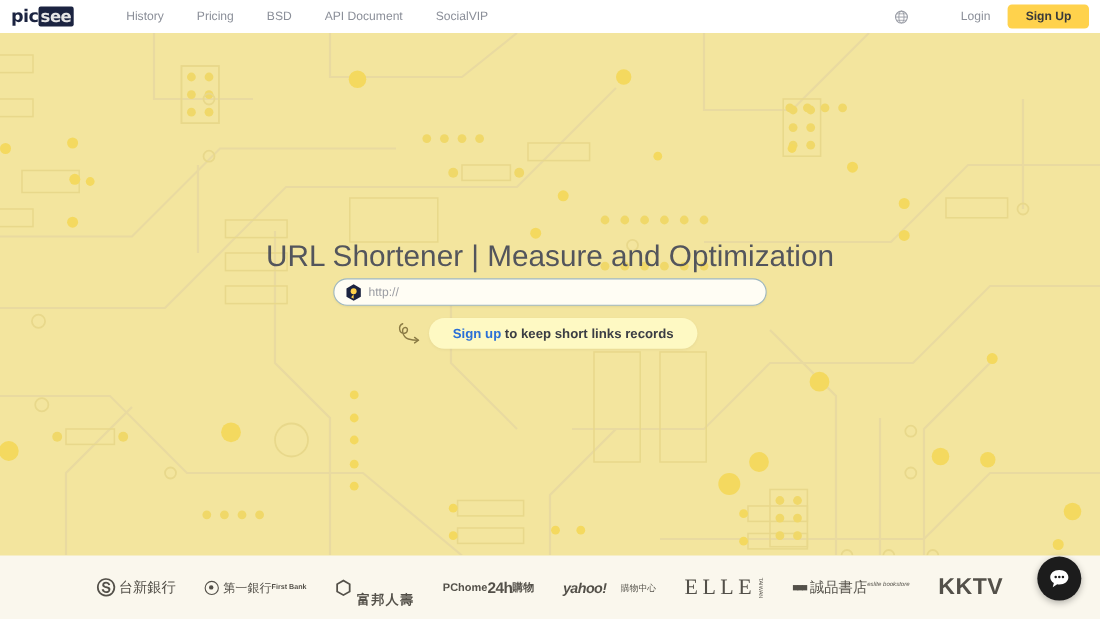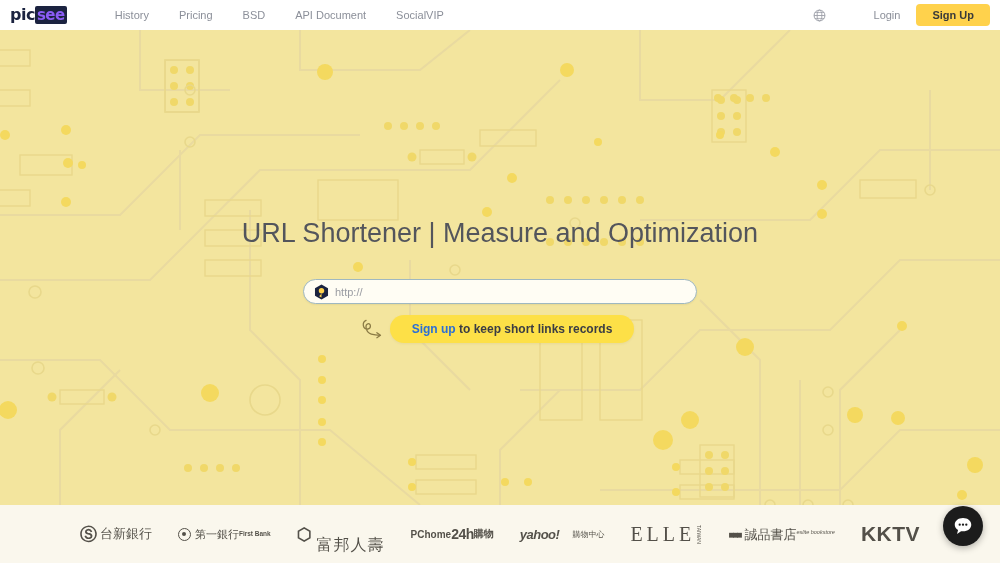--- a/index.html
+++ b/index.html
@@ -27,21 +27,21 @@
     cursor: pointer;
     letter-spacing: -0.5px;
   }
   .logo-pic {
     font-size: 16px; font-weight: bold;
     color: #1b2340; line-height: 18px;
     font-family: "DejaVu Sans", sans-serif;
   }
   .logo-see {
     font-size: 15px; font-weight: bold;
-    color: #8b5cf6; background: #1b2340;
+    color: #e5e5e5; background: #1b2340;
     line-height: 18px; padding: 0 2px;
     border-radius: 2px;
     font-family: "DejaVu Sans", sans-serif;
   }
   .nav { display: flex; align-items: center; margin-left: 26px; }
   .nav-item {
     font-size: 11px; color: #8b8f99;
     margin-right: 30px; cursor: pointer;
     white-space: nowrap;
   }
@@ -80,21 +80,21 @@
     display: flex; flex-direction: column; align-items: center;
     z-index: 5;
   }
   .hero-title {
     margin-top: 172px;
     font-size: 27px; color: #53555c;
     font-weight: normal; white-space: nowrap;
     font-family: "Liberation Sans", sans-serif;
   }
   .url-box {
-    margin-top: 30px;
+    margin-top: 4px;
     width: 394px; height: 25px;
     background: #fffdf4;
     border: 1px solid #9fb8c0;
     border-radius: 13px;
     display: flex; align-items: center;
     padding: 0 10px;
     box-shadow: 0 1px 2px rgba(0,0,0,0.06);
   }
   .url-badge { width: 15px; height: 16px; flex: none; margin-right: 6px; }
   .url-input {
@@ -103,21 +103,21 @@
     font-family: "Liberation Sans", sans-serif;
   }
   .url-input::placeholder { color: #9a9ca2; }
 
   .cta-row {
     margin-top: 11px; margin-left: -6px;
     display: flex; align-items: center;
   }
   .curl-arrow { width: 26px; height: 26px; flex: none; margin-right: 4px; }
   .cta-badge {
-    background: #fde047;
+    background: #fef9c3;
     border-radius: 14px;
     padding: 7px 22px;
     font-size: 12px; font-weight: bold;
     color: #3b3d44; white-space: nowrap;
     cursor: pointer;
     box-shadow: 0 1px 3px rgba(0,0,0,0.05);
   }
   .cta-link { color: #2b6fd6; }
 
   
@@ -144,21 +144,21 @@
   }
   .b-firstbank .mark::after {
     content: ""; position: absolute; left: 3.5px; top: 3.5px;
     width: 4px; height: 4px; background: #3d3a33; border-radius: 50%;
   }
   .b-firstbank .stack { display: flex; flex-direction: row; line-height: 1; }
   .b-firstbank .t1 { font-size: 11px; }
   .b-firstbank .t2 { font-size: 6.5px; font-weight: bold; margin-top: 2px; }
 
   .b-fubon .mark { font-size: 17px; font-weight: bold; margin-right: 5px; }
-  .b-fubon .txt { font-size: 16px; font-weight: normal; letter-spacing: 1px; margin-top: 23px; }
+  .b-fubon .txt { font-size: 12px; font-weight: bold; letter-spacing: 1px; margin-top: 23px; }
 
   .b-pchome .t1 { font-size: 10px; font-weight: bold; }
   .b-pchome .t2 { font-size: 14px; font-weight: bold; letter-spacing: -0.5px; }
   .b-pchome .t3 { font-size: 10px; font-weight: bold; }
 
   .b-yahoo .t1 { font-size: 13px; font-weight: bold; font-style: italic; letter-spacing:-0.5px;}
   .b-yahoo .t2 { font-size: 8px; margin-left: 13px; }
 
   .b-elle .txt { font-size: 20px; letter-spacing: 4px; font-family: "Liberation Serif", serif; }
   .b-elle .sub { font-size: 5px; writing-mode: vertical-rl; margin-left: 1px; }

